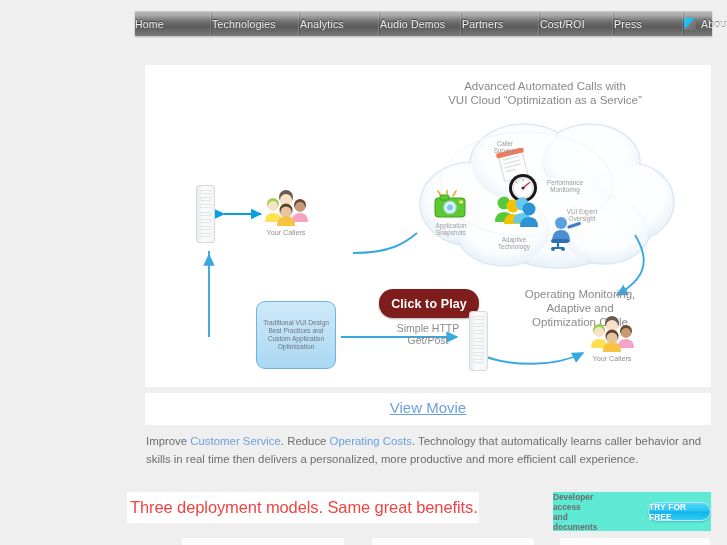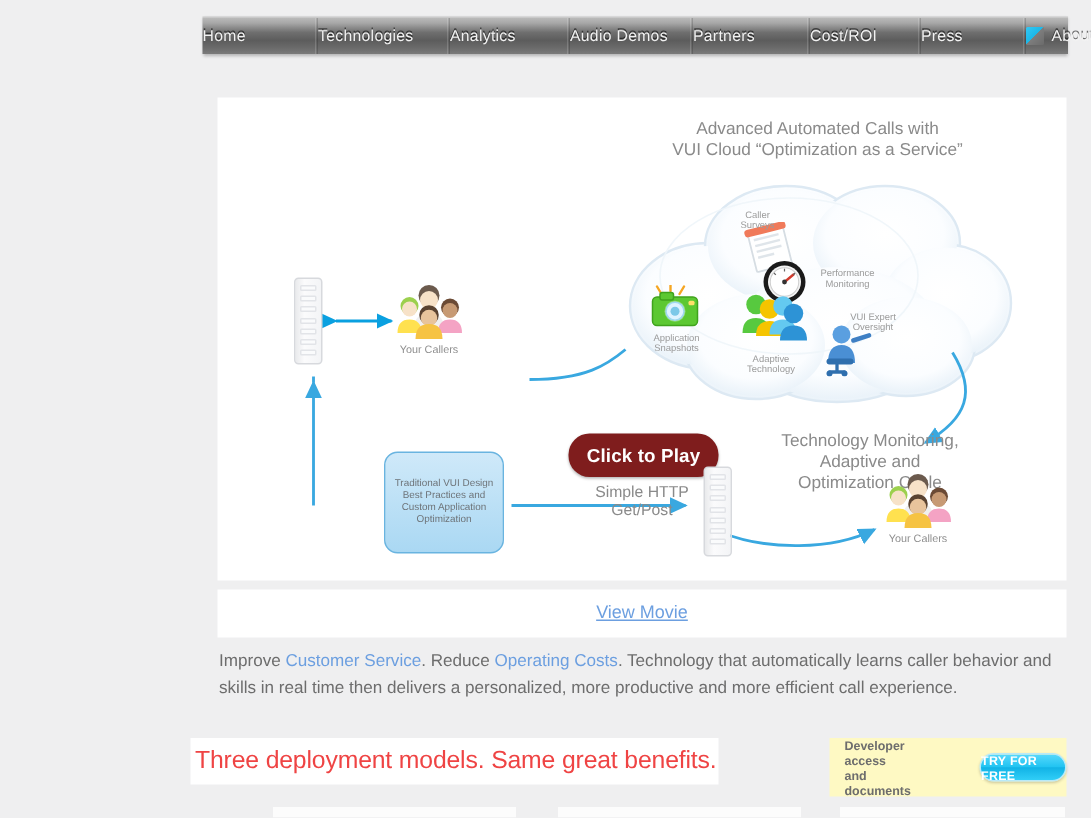--- a/index.html
+++ b/index.html
@@ -111,21 +111,21 @@
 
   
   .flow { position: absolute; left: 0; top: 0; width: 566px; height: 322px; pointer-events: none; }
 
   
   .viewmovie-wrap {
     position: absolute; left: 145px; top: 393px; width: 566px;
     text-align: center; background:#ffffff; padding: 6px 0 8px 0;
   }
   .viewmovie {
-    color: #6c9fe0; font-size: 12px; text-decoration: underline; cursor: pointer;
+    color: #6c9fe0; font-size: 15px; text-decoration: underline; cursor: pointer;
   }
 
   
   .blurb {
     position: absolute; left: 140px; top: 433px; width: 576px;
     text-align: left; color: #6d6d6d; font-size: 11.4px; line-height: 17.5px;
     padding: 0 6px;
   }
   .blurb a { color: #6c9fe0; text-decoration: none; }
 
@@ -133,22 +133,22 @@
   .strip-left {
     position: absolute; left: 127px; top: 492px;
     width: 352px; height: 31px; background: #ffffff;
     display: flex; align-items: center; padding-left: 3px;
   }
   .strip-left span {
     color: #ef4444; font-size: 16.5px; letter-spacing: -.1px;
   }
   .strip-right {
     position: absolute; left: 553px; top: 492px;
-    width: 158px; height: 39px; background: #fef9c3;
-    display: flex; align-items: center; gap: 8px; padding-left: 10px;
+    width: 158px; height: 39px; background: #5eead4;
+    display: flex; align-items: center; gap: 8px; padding-left: 0;
   }
   .devtext { color: #6d6d6d; font-size: 8.3px; line-height: 10px; font-weight: bold; }
   .tryfree {
     width: 76px; height: 19px; border-radius: 10px;
     background: linear-gradient(to bottom, #56d8fb 0%, #22c4f2 48%, #12b3e6 52%, #30cef7 100%);
     border: 1px solid #b9e9f8;
     color: #ffffff; font-size: 8.3px; font-weight: bold; letter-spacing: .2px;
     display: flex; align-items: center; justify-content: center;
     cursor: pointer; box-shadow: 0 1px 2px rgba(0,0,0,.2); margin-left: 29px;
   }
@@ -364,21 +364,21 @@
       <div class="dsmall" style="left:408px; top:143px; width:58px;">VUI Expert</div>
       <div class="dsmall" style="left:408px; top:150px; width:58px;">Oversight</div>
 
       <div class="playbtn">Click to Play</div>
 
       <div class="dtitle" style="left:218px; top:256px; width:130px; font-size:10.5px;">Simple HTTP</div>
       <div class="dtitle" style="left:218px; top:268px; width:130px; font-size:10.5px;">Get/Post</div>
 
       <div class="vuibox">Traditional VUI Design Best Practices and Custom Application Optimization</div>
 
-      <div class="dtitle" style="left:330px; top:222px; width:210px;">Technology Monitoring,</div>
+      <div class="dtitle" style="left:330px; top:222px; width:210px;">Operating Monitoring,</div>
       <div class="dtitle" style="left:330px; top:236px; width:210px;">Adaptive and</div>
       <div class="dtitle" style="left:330px; top:250px; width:210px;">Optimization Cycle</div>
 
       <div class="server" style="left:324px; top:246px; height:60px;">
         <i></i>
           <i></i>
           <i></i>
           <i></i>
           <i></i>
           <i></i>

